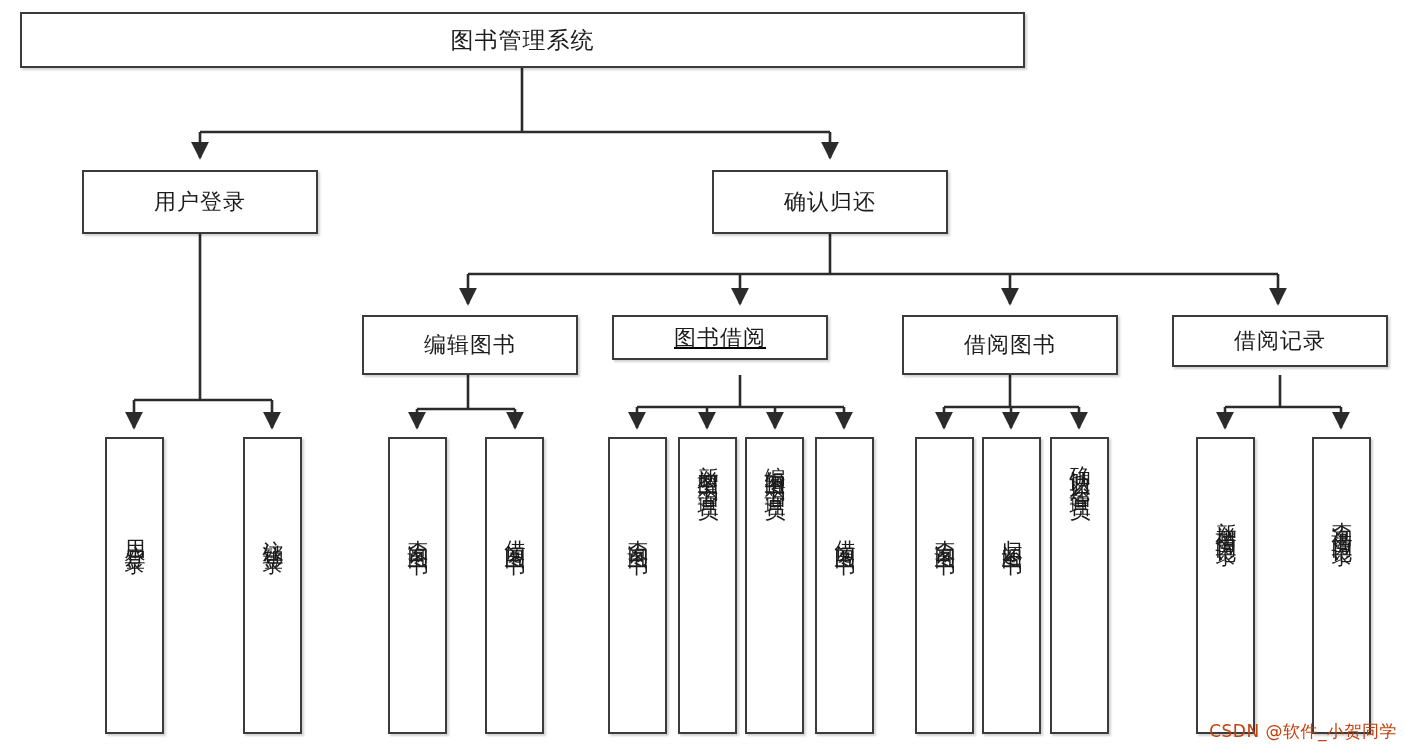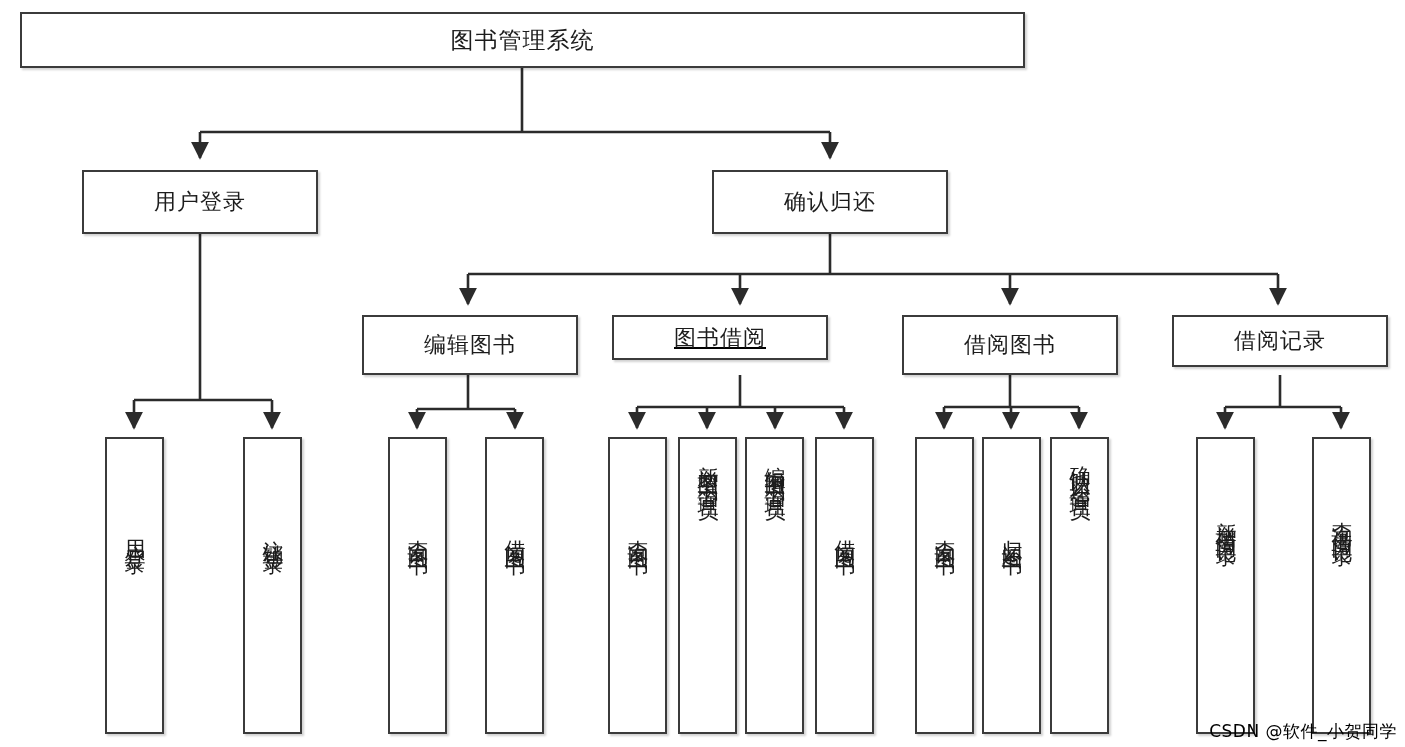--- a/index.html
+++ b/index.html
@@ -132,14 +132,14 @@
   <div class="node leaf top" style="left: 1050px; top: 437px; width: 59px; height: 297px;">
     <span class="lbl">确认归还（管理员）</span>
     </div>
   <div class="node leaf centered2" style="left: 1196px; top: 437px; width: 59px; height: 297px;">
     <span class="lbl">新增借阅记录</span>
     </div>
   <div class="node leaf centered2" style="left: 1312px; top: 437px; width: 59px; height: 297px;">
     <span class="lbl">查询借阅记录</span>
     </div>
 
-  <div id="watermark" style="color: #000000;">CSDN @软件_小贺同学</div>
+  <div id="watermark" style="color: #c2410c;">CSDN @软件_小贺同学</div>
 </div>
 
 </body></html>

